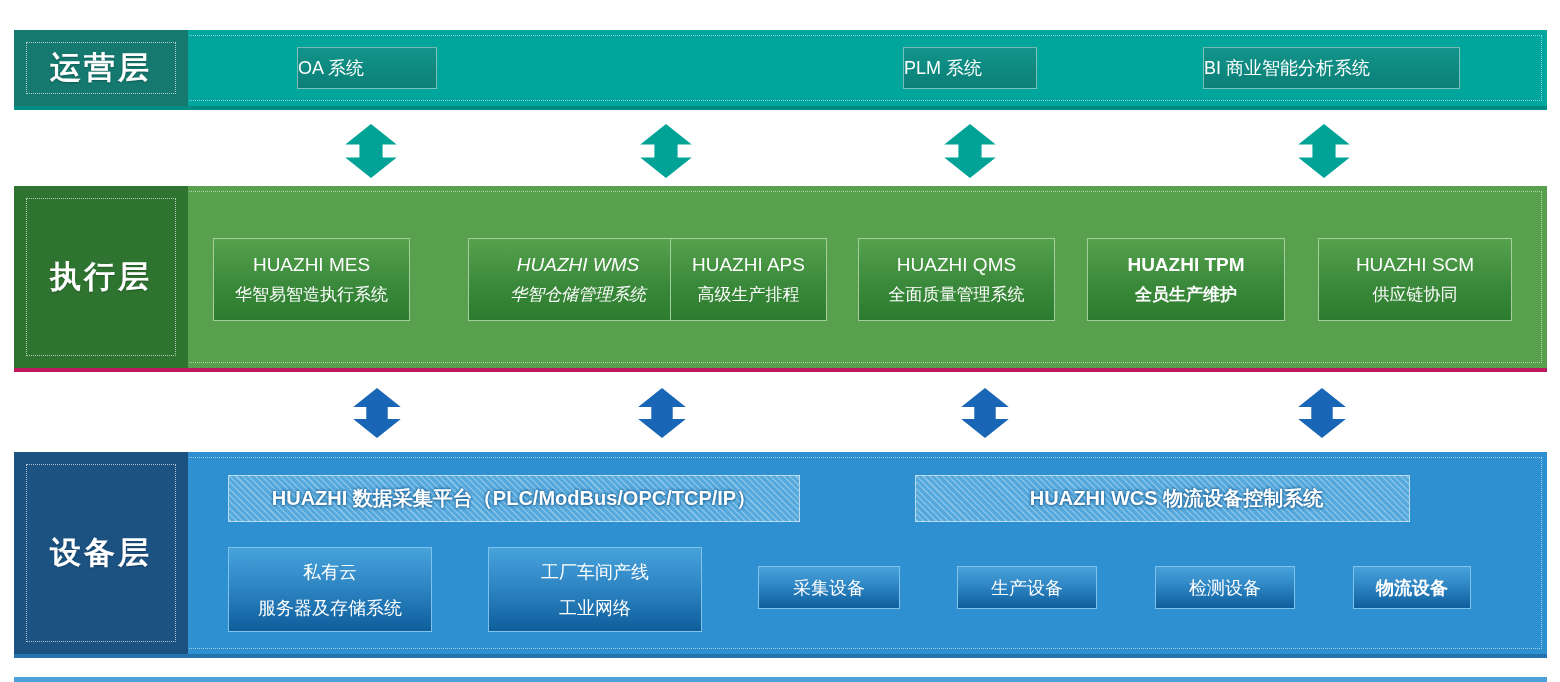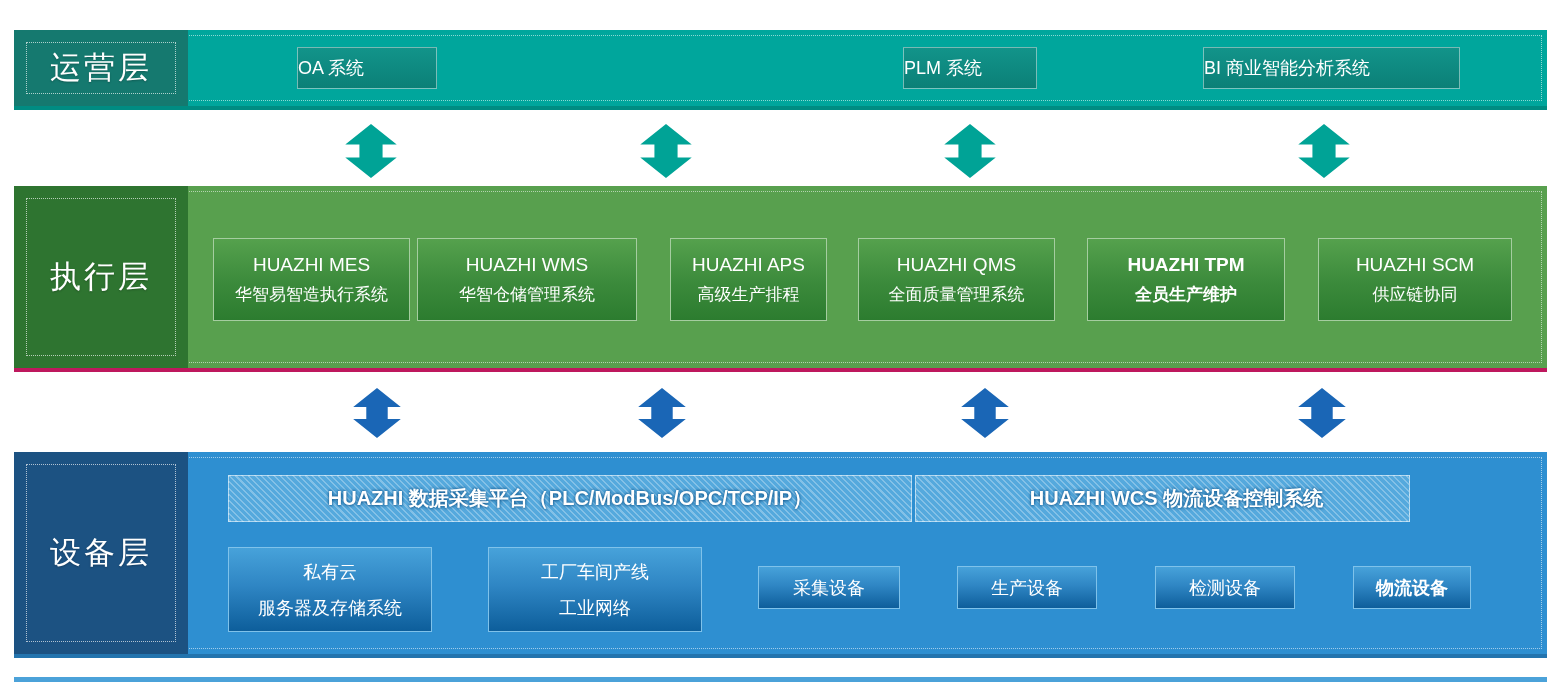--- a/index.html
+++ b/index.html
@@ -9,21 +9,21 @@
   }
   
   .band{position:absolute;left:14px;width:1533px;box-sizing:border-box;}
   .band::after{content:"";position:absolute;inset:5px;border:1px dotted rgba(255,255,255,0.55);pointer-events:none;}
   .band-ops{top:30px;height:80px;background:#00A69C;border-bottom:4px solid #008C82;}
   .band-exe{top:186px;height:186px;background:#58A04E;border-bottom:4px solid #be185d;}
   .band-dev{top:452px;height:206px;background:#2E8FD1;border-bottom:4px solid #2374AE;}
   
   .layer-label{position:absolute;left:0;top:0;bottom:0;width:174px;display:flex;align-items:center;justify-content:center;z-index:2;}
   .layer-label::after{content:"";position:absolute;inset:12px;border:1px dotted rgba(255,255,255,0.65);pointer-events:none;}
-  .layer-label span{font-size:31px;font-weight:normal;letter-spacing:3px;text-shadow:0 1px 2px rgba(0,0,0,0.25);}
+  .layer-label span{font-size:31px;font-weight:bold;letter-spacing:3px;text-shadow:0 1px 2px rgba(0,0,0,0.25);}
   .lbl-ops{background:#15796F;}
   .lbl-exe{background:#2E7430;}
   .lbl-dev{background:#1C5282;}
   
   .sysbox{
     position:absolute;top:17px;height:42px;box-sizing:border-box;
     display:flex;align-items:center;justify-content:flex-start;
     background:linear-gradient(180deg,#12948A 0%,#0B8077 100%);
     border:1px solid rgba(255,255,255,0.45);
     font-size:18px;white-space:nowrap;
@@ -96,21 +96,21 @@
     </svg>
 
   <section class="band band-exe">
     <div class="layer-label lbl-exe">
       <span>执行层</span>
     </div>
     <div class="exebox" style="left:199px;width:197px;">
       <span class="en">HUAZHI MES</span>
       <span class="cn">华智易智造执行系统</span>
     </div>
-    <div class="exebox" style="left:403px;width:220px;">
+    <div class="exebox" style="left:454px;width:220px;font-style:italic;">
       <span class="en">HUAZHI WMS</span>
       <span class="cn">华智仓储管理系统</span>
     </div>
     <div class="exebox" style="left:656px;width:157px;">
       <span class="en">HUAZHI APS</span>
       <span class="cn">高级生产排程</span>
     </div>
     <div class="exebox" style="left:844px;width:197px;">
       <span class="en">HUAZHI QMS</span>
       <span class="cn">全面质量管理系统</span>
@@ -135,21 +135,21 @@
       <polygon points="20,0 40,16 29,16 29,26 40,26 20,42 0,26 11,26 11,16 0,16" fill="#1A66B6"></polygon>
     </svg>
   <svg class="arrow" style="left:1297px;top:388px;" width="50" height="50" viewBox="0 0 40 42">
       <polygon points="20,0 40,16 29,16 29,26 40,26 20,42 0,26 11,26 11,16 0,16" fill="#1A66B6"></polygon>
     </svg>
 
   <section class="band band-dev">
     <div class="layer-label lbl-dev">
       <span>设备层</span>
     </div>
-    <div class="banner" style="left:214px;width:684px;">
+    <div class="banner" style="left:214px;width:572px;">
       <span>HUAZHI 数据采集平台（PLC/ModBus/OPC/TCP/IP）</span>
     </div>
     <div class="banner" style="left:901px;width:495px;padding-left:28px;">
       <span>HUAZHI WCS 物流设备控制系统</span>
     </div>
     <div class="bluebox big" style="left:214px;width:204px;">
       <span>私有云</span>
       <span>服务器及存储系统</span>
     </div>
     <div class="bluebox big" style="left:474px;width:214px;">

